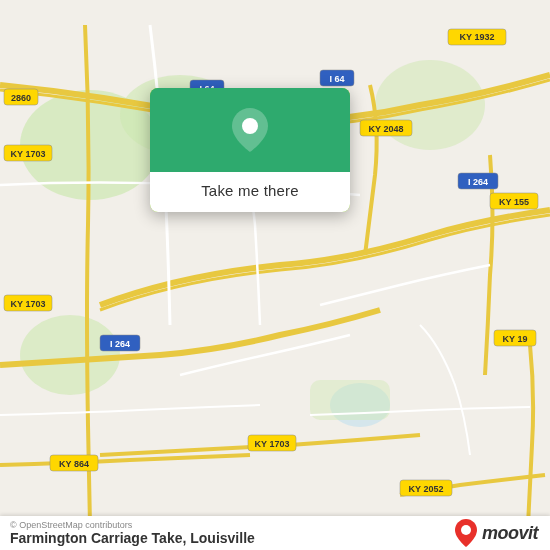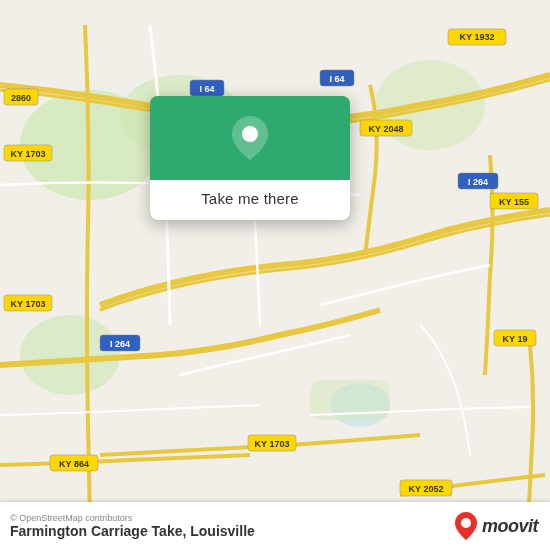--- a/index.html
+++ b/index.html
@@ -32,21 +32,21 @@
     #map-svg {
       position: absolute;
       top: 0; left: 0;
       width: 100%;
       height: 100%;
     }
 
     
     #popup-card {
       position: absolute;
-      top: 96px;
+      top: 88px;
       left: 150px;
       width: 200px;
       background: #84cc16;
       border-radius: 8px;
       box-shadow: 0 4px 16px rgba(0,0,0,0.3);
       overflow: hidden;
       z-index: 10;
     }
 
     #popup-green {
@@ -79,21 +79,21 @@
       padding: 0;
       letter-spacing: 0.2px;
     }
 
     
     #bottom-bar {
       position: absolute;
       bottom: 0;
       left: 0;
       right: 0;
-      height: 48px;
+      height: 34px;
       background: white;
       display: flex;
       align-items: center;
       justify-content: space-between;
       padding: 0 12px 0 10px;
       box-shadow: 0 -1px 4px rgba(0,0,0,0.15);
       z-index: 20;
     }
 
     #bottom-left {

